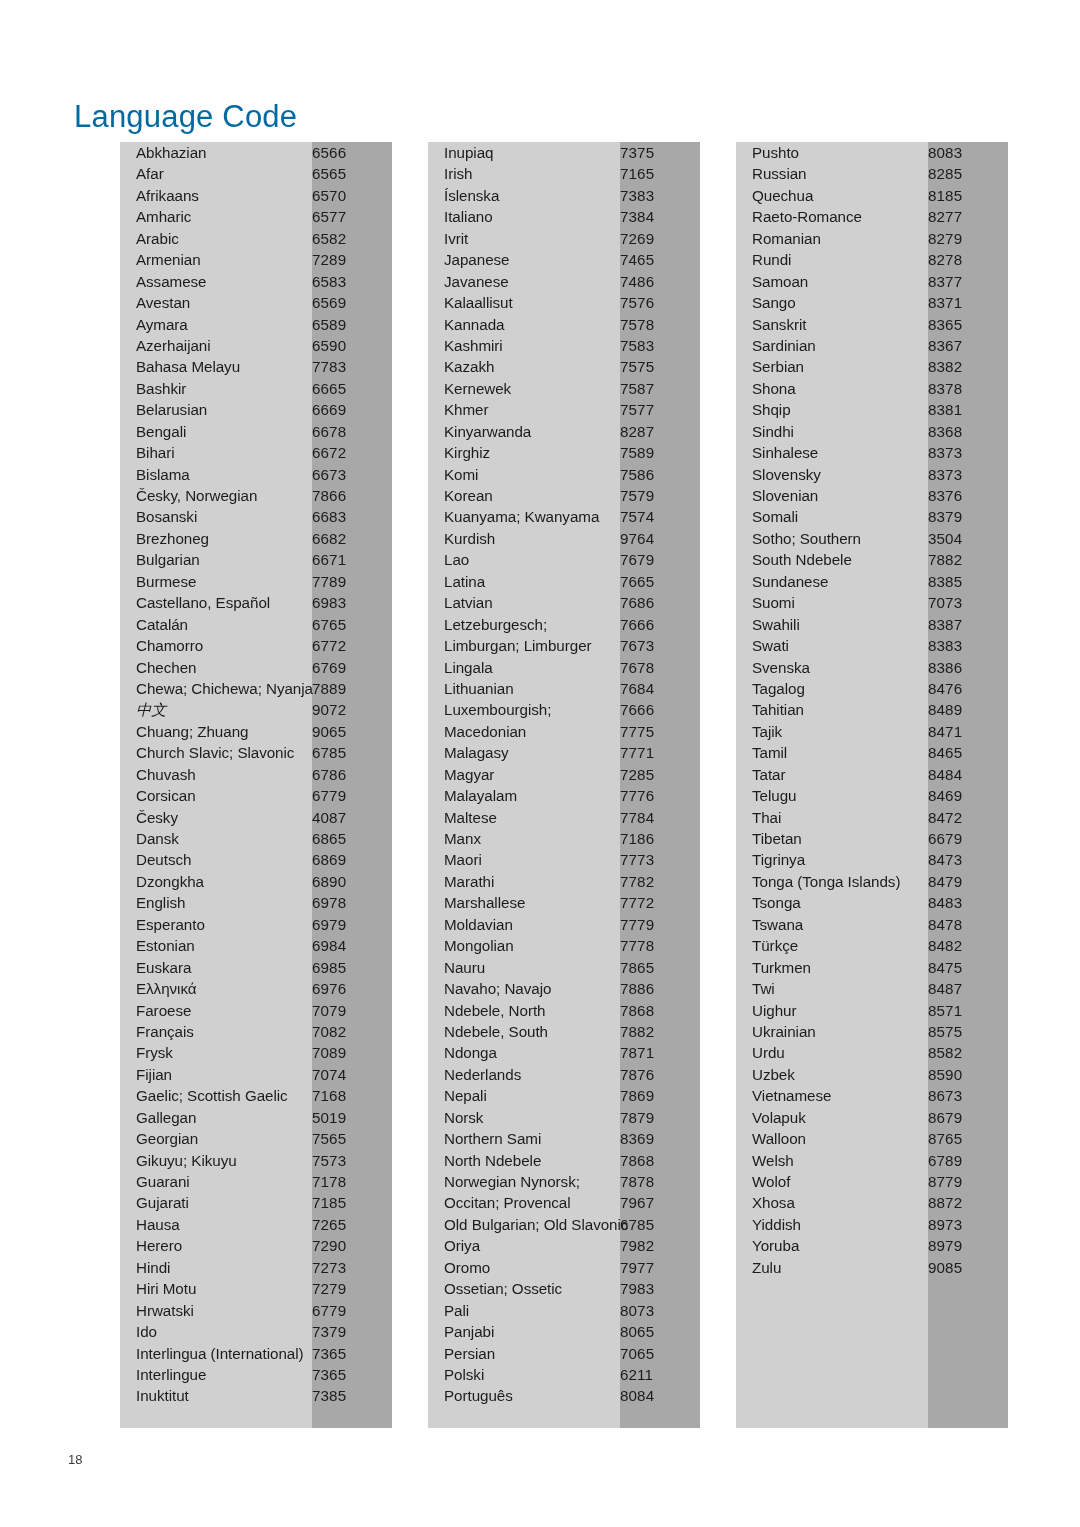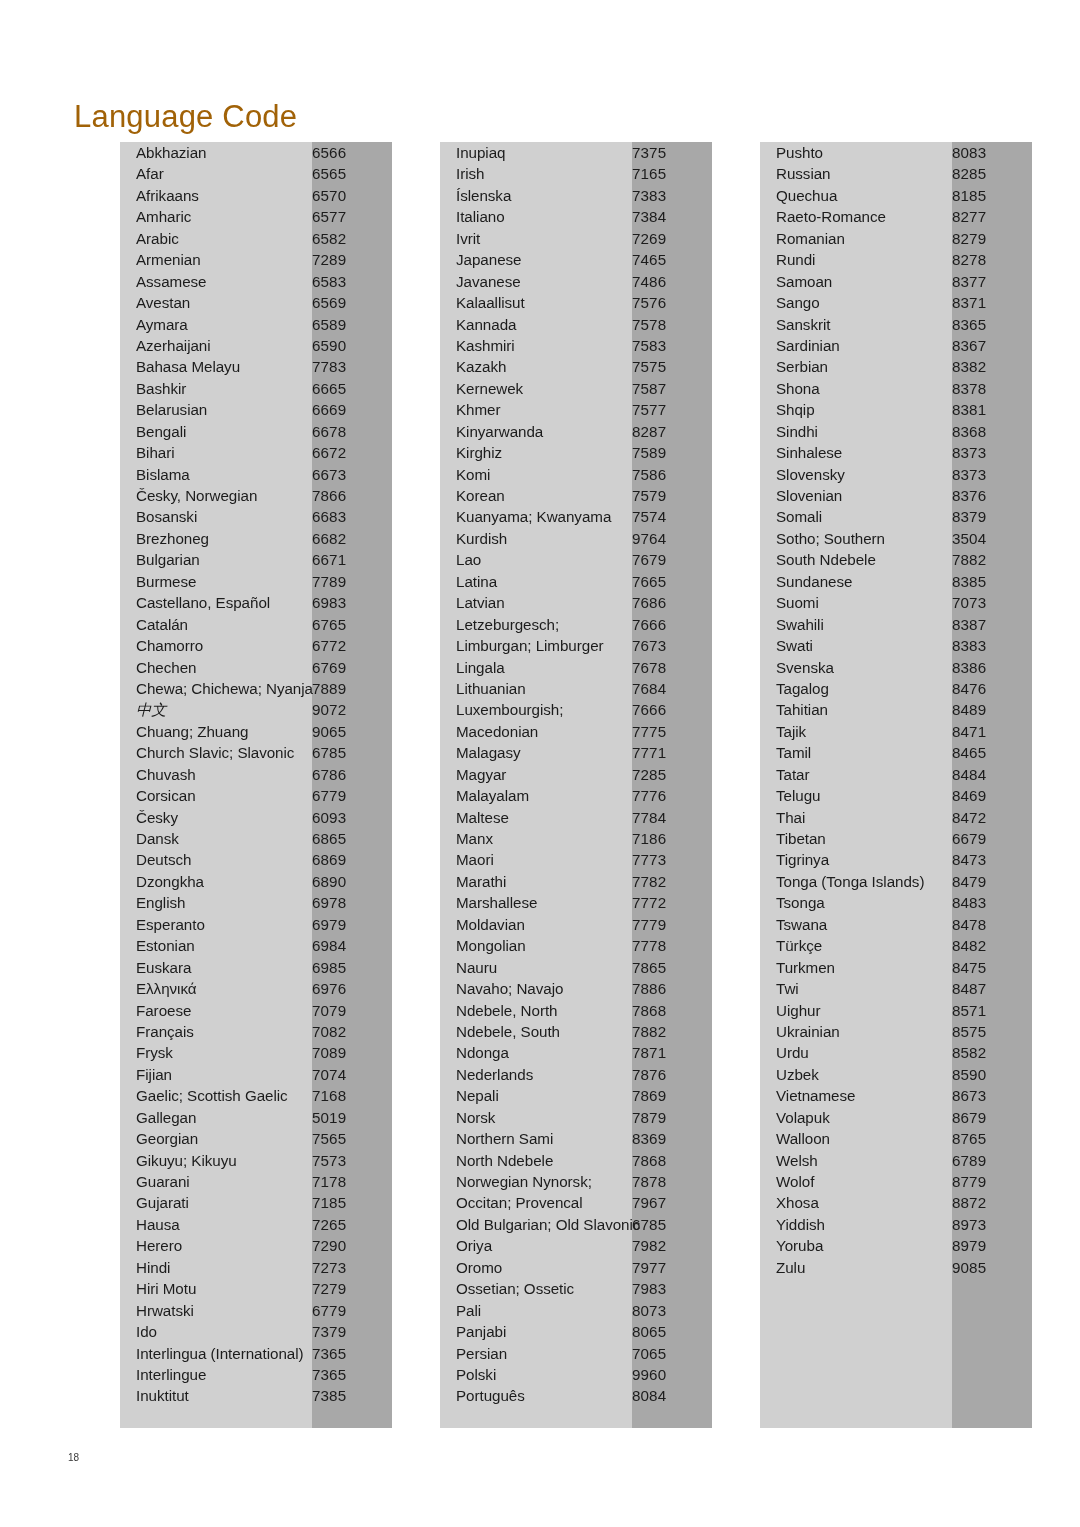--- a/index.html
+++ b/index.html
@@ -21,31 +21,31 @@
     height: 1527px;
     overflow: hidden;
   }
   .page-title {
     position: absolute;
     left: 74px;
     top: 80px;
     font-size: 31px;
     font-weight: 400;
     letter-spacing: 0.2px;
-    color: #a16207;
+    color: #0369a1;
     line-height: 1.0;
     white-space: nowrap;
   }
   .table-wrap {
     position: absolute;
     left: 120px;
     top: 142px;
     width: 880px;
     display: flex;
-    gap: 16px;
+    gap: 4px;
   }
   .col {
     width: 272px;
     margin-right: 32px;
     display: flex;
     flex-direction: column;
   }
   .col:last-child { margin-right: 17px; }
 
   .col-body {
@@ -93,21 +93,21 @@
     letter-spacing: 0.1px;
   }
   .row .name.cjk {
     font-family: "DejaVu Sans", "Liberation Sans", sans-serif;
     font-style: italic;
   }
   .page-number {
     position: absolute;
     left: 68px;
     top: 1452px;
-    font-size: 10px;
+    font-size: 13px;
     color: #3a3a3a;
   }
 </style>
 </head>
 <body>
 
 <div class="page">
 
   <h1 class="page-title">Language Code</h1>
 
@@ -233,21 +233,21 @@
           <div class="row">
             <span class="name">Chuvash</span>
             <span class="code">6786</span>
           </div>
           <div class="row">
             <span class="name">Corsican</span>
             <span class="code">6779</span>
           </div>
           <div class="row">
             <span class="name">Česky</span>
-            <span class="code">6093</span>
+            <span class="code">4087</span>
           </div>
           <div class="row">
             <span class="name">Dansk</span>
             <span class="code">6865</span>
           </div>
           <div class="row">
             <span class="name">Deutsch</span>
             <span class="code">6869</span>
           </div>
           <div class="row">
@@ -577,21 +577,21 @@
           <div class="row">
             <span class="name">Panjabi</span>
             <span class="code">8065</span>
           </div>
           <div class="row">
             <span class="name">Persian</span>
             <span class="code">7065</span>
           </div>
           <div class="row">
             <span class="name">Polski</span>
-            <span class="code">9960</span>
+            <span class="code">6211</span>
           </div>
           <div class="row">
             <span class="name">Português</span>
             <span class="code">8084</span>
           </div>
         </div>
     </div>
     <div class="col">
       <div class="col-body">
           <div class="row">

